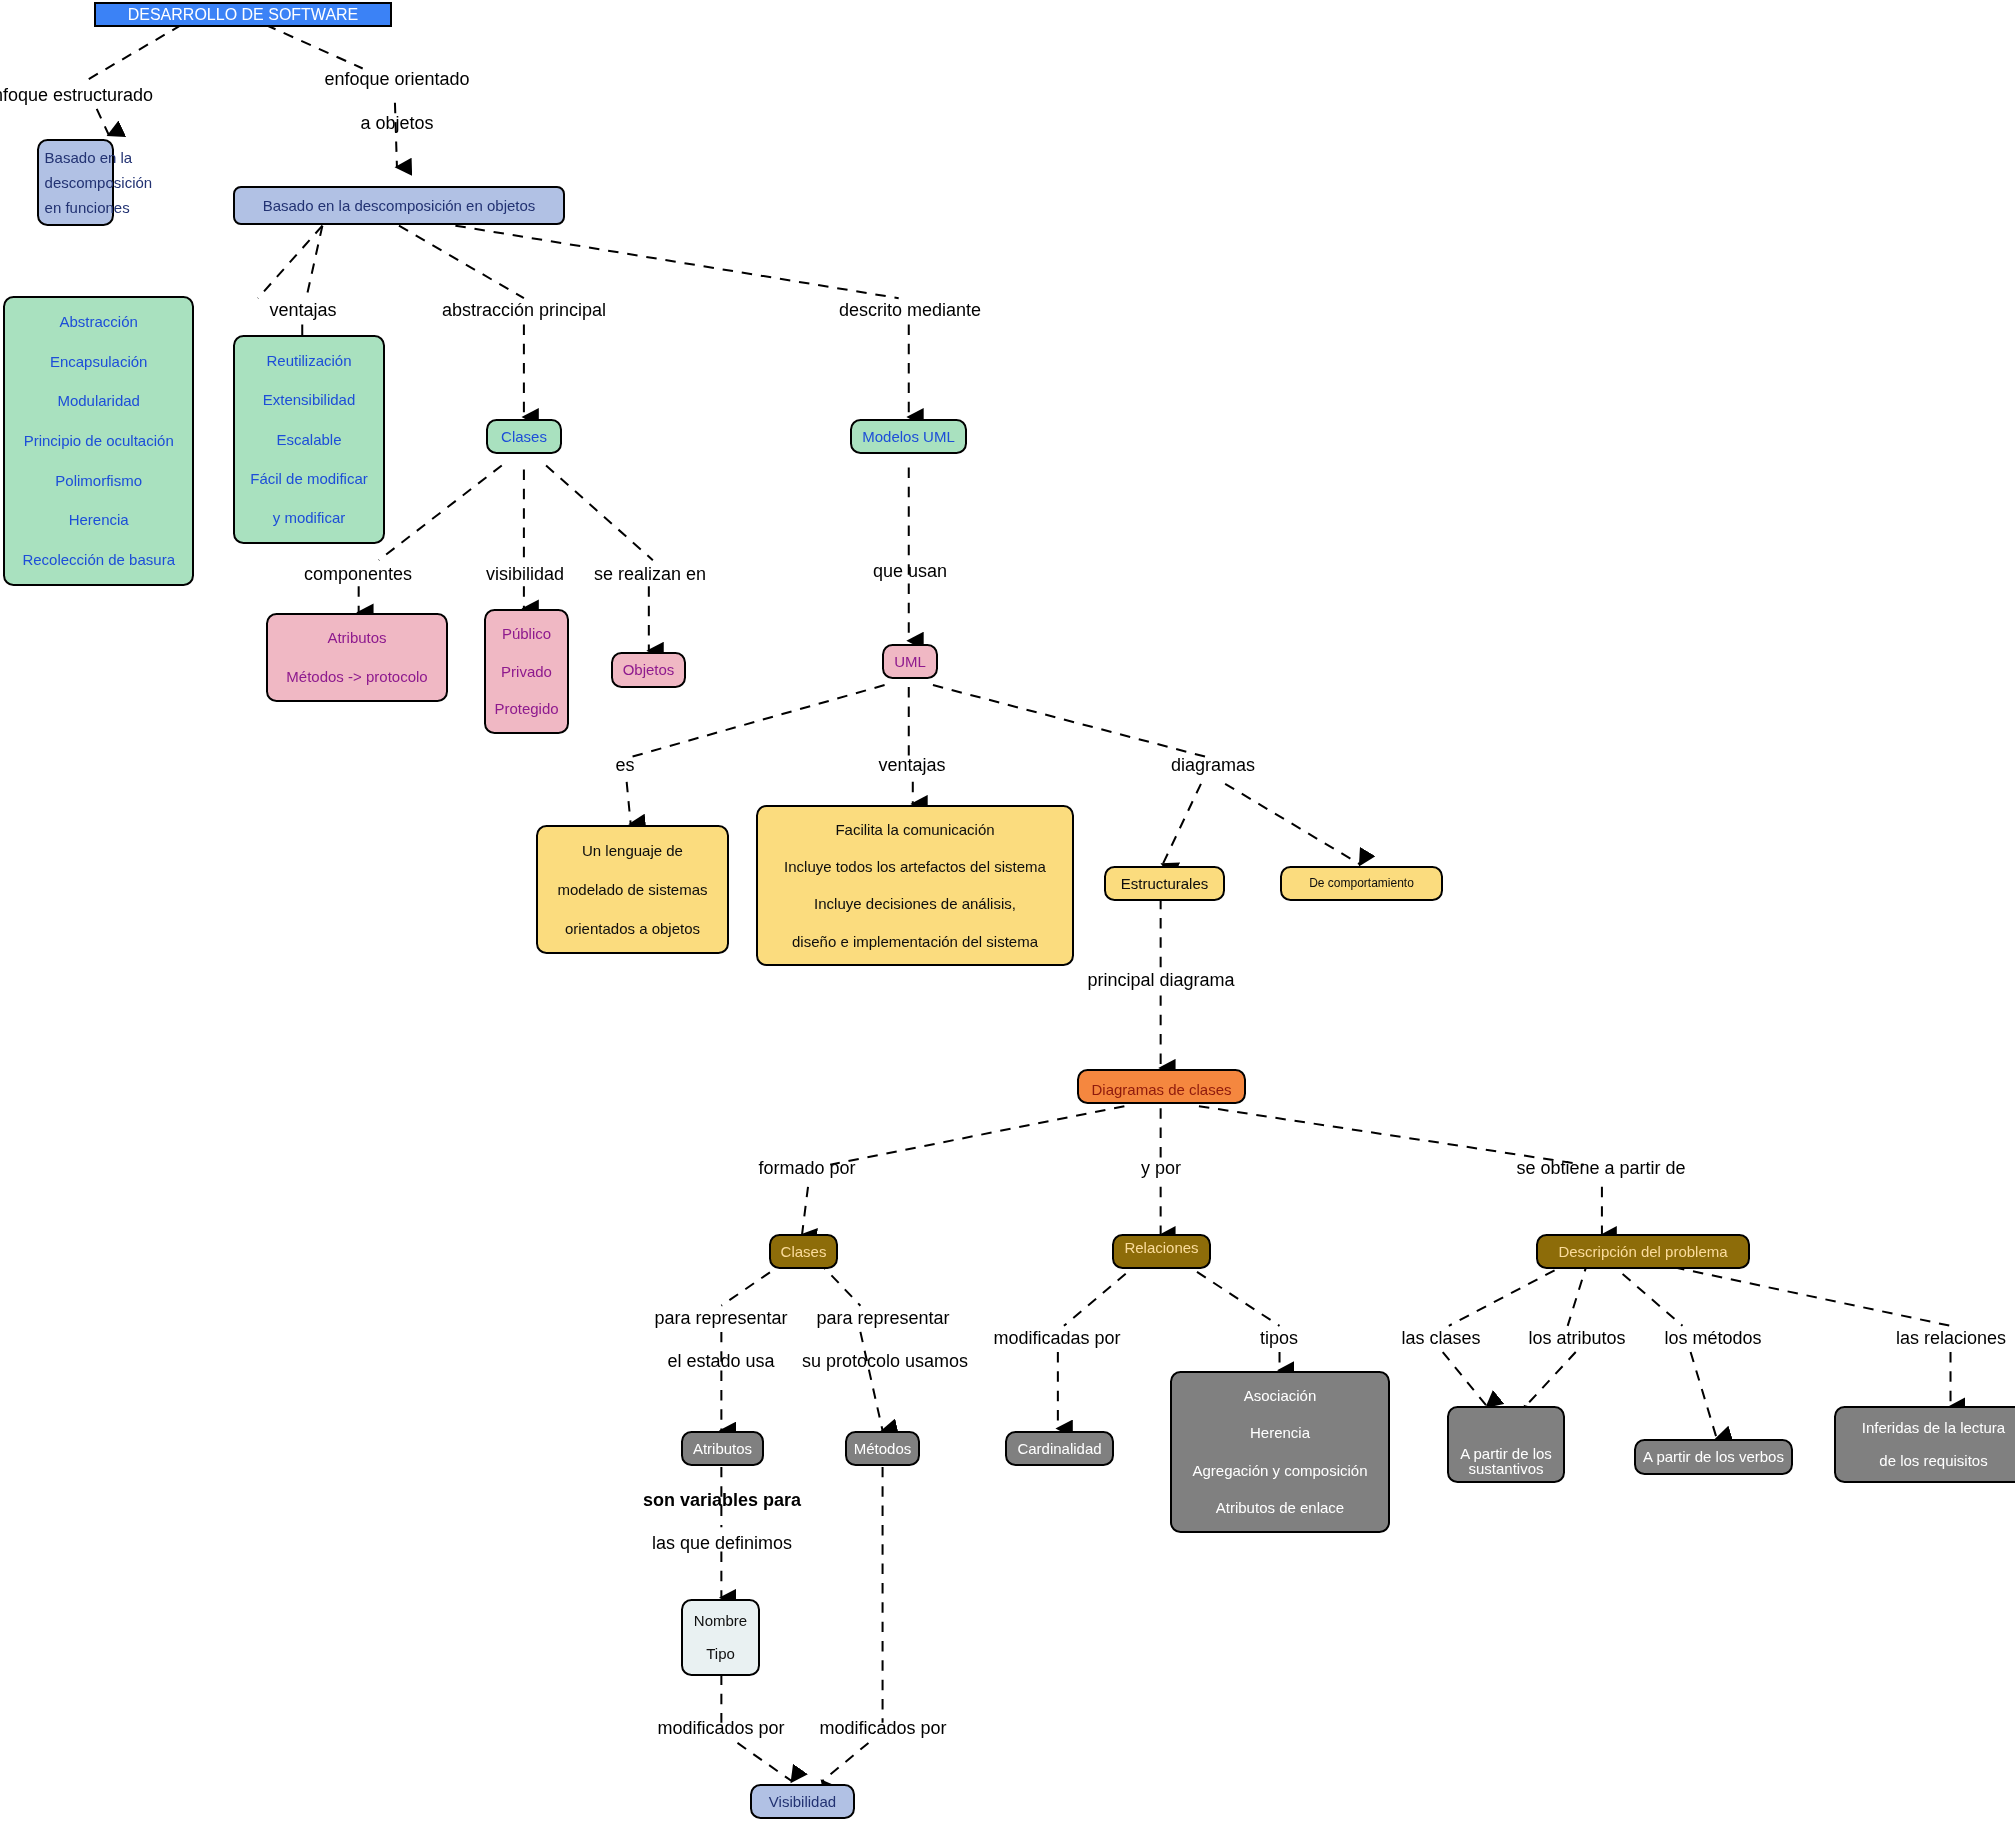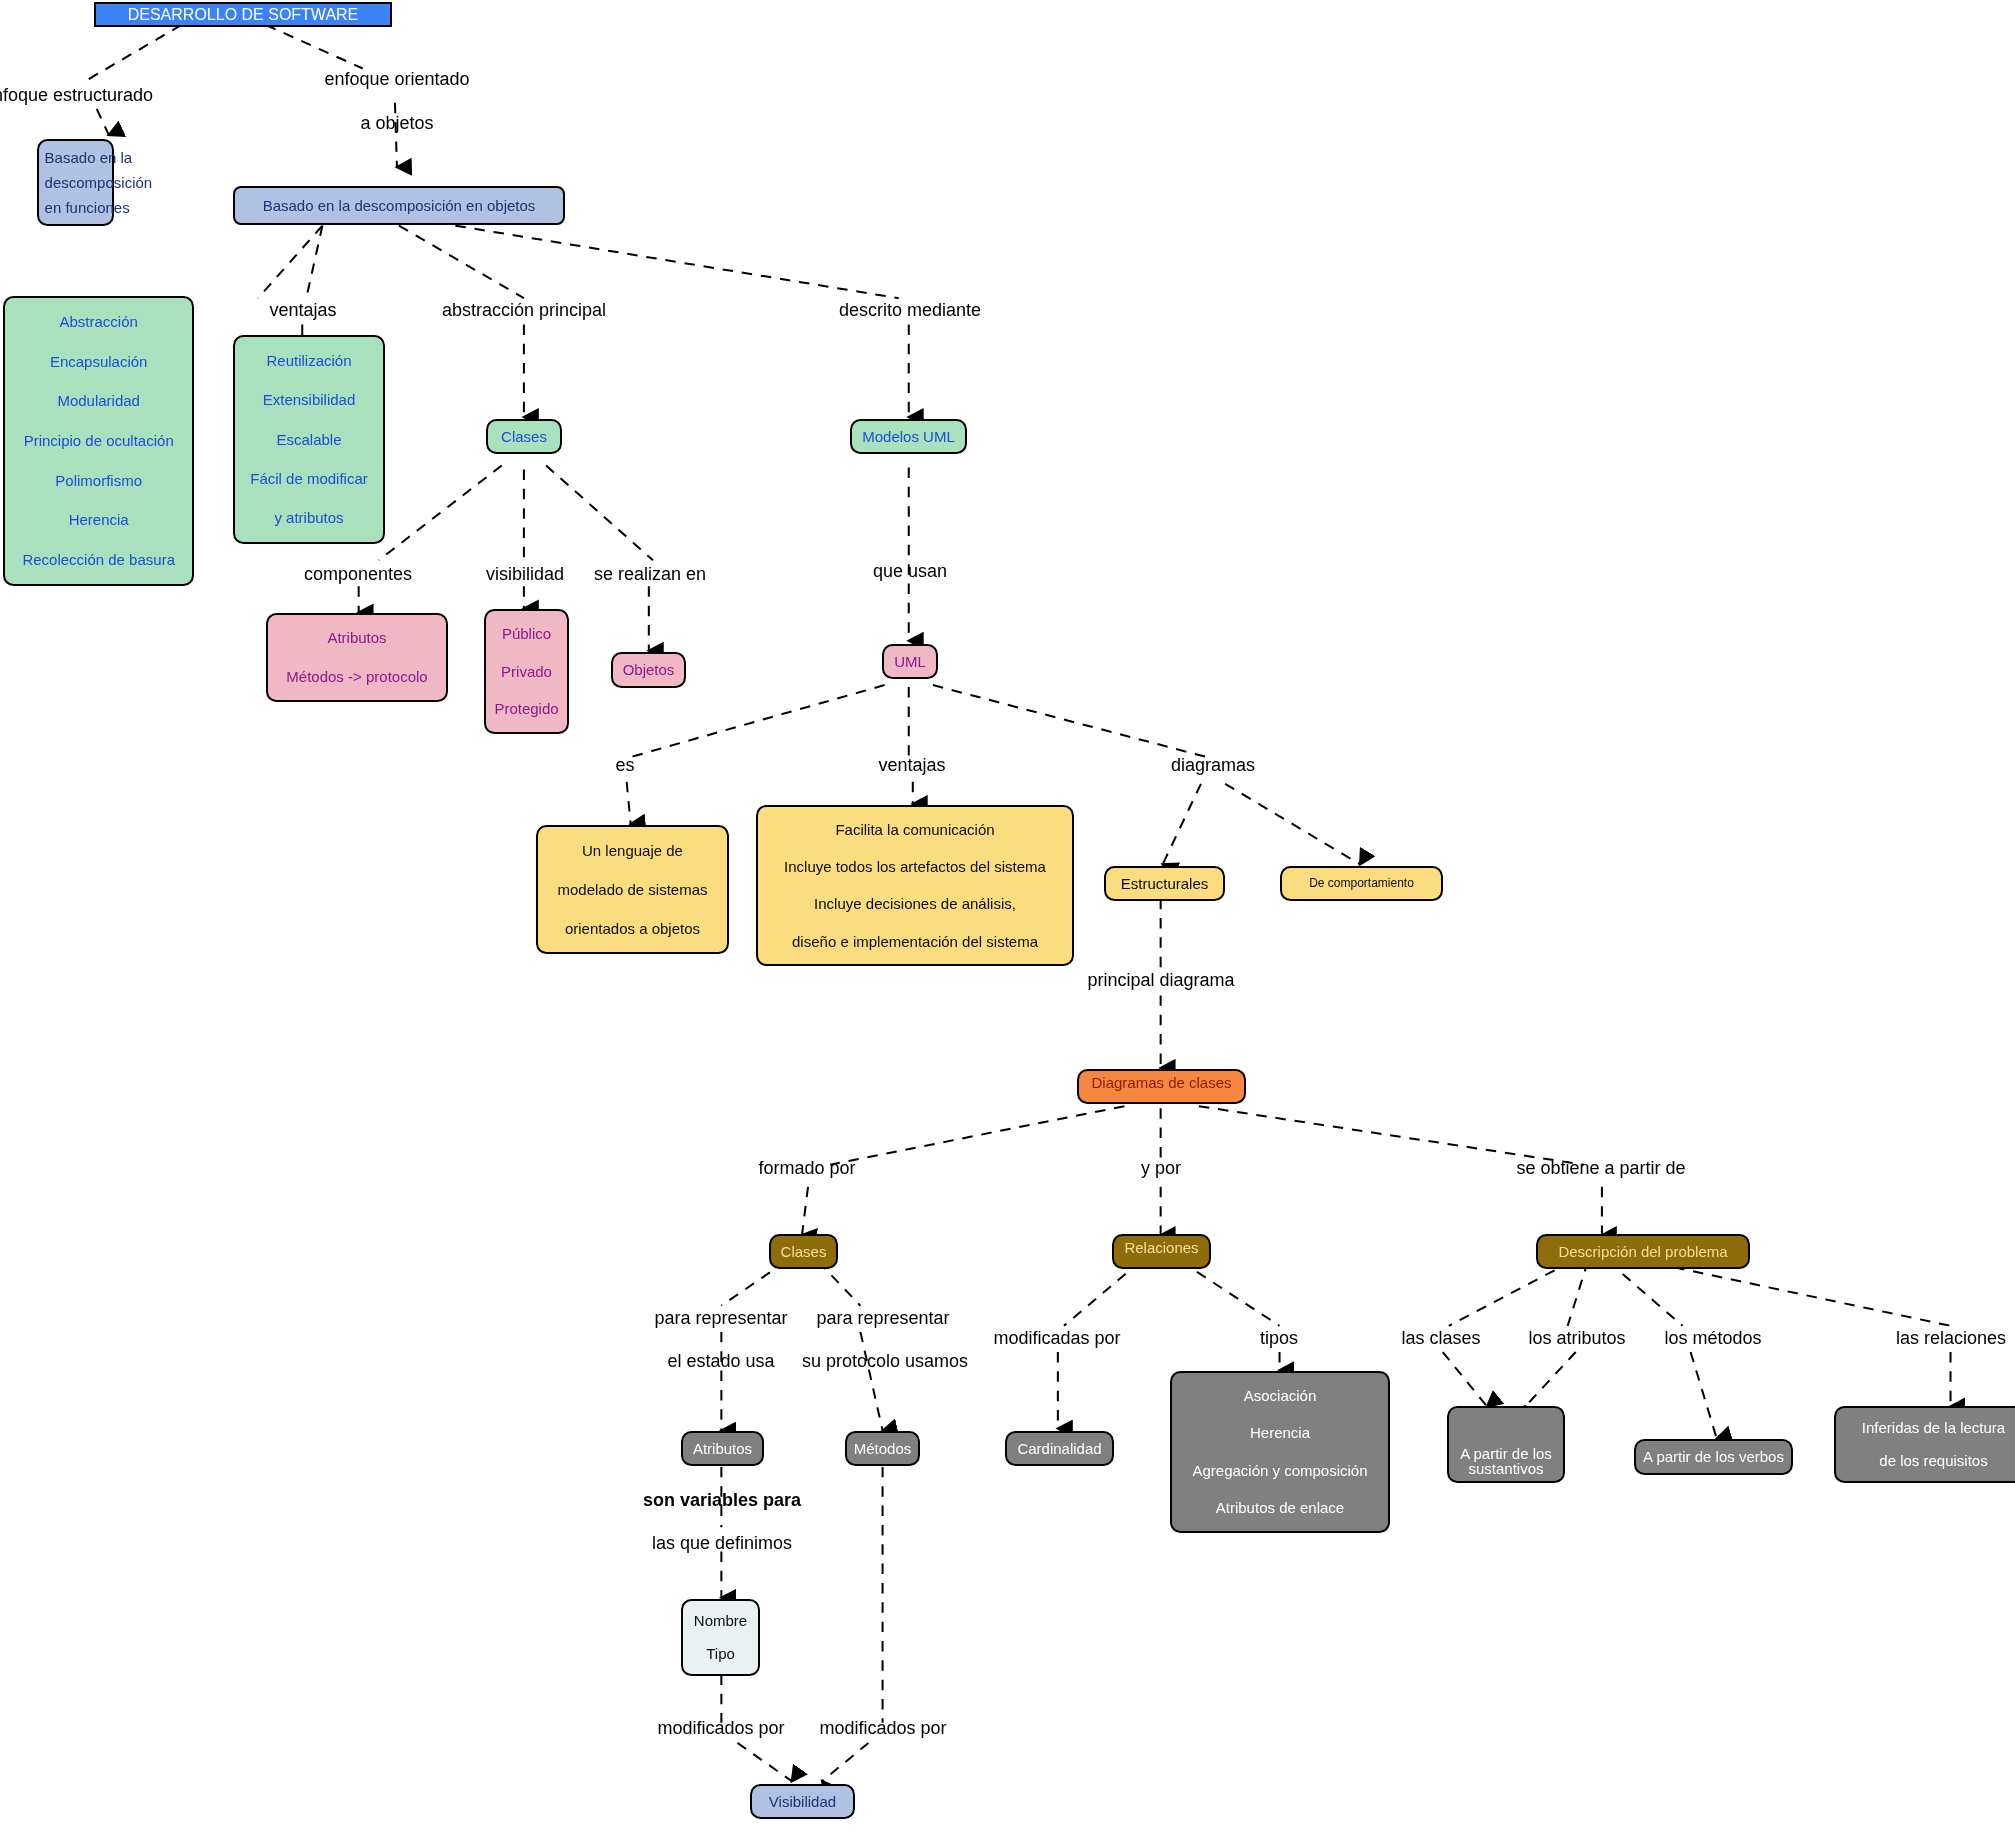--- a/index.html
+++ b/index.html
@@ -140,21 +140,21 @@
     <span class="ln">Polimorfismo</span>
     <span class="ln">Herencia</span>
     <span class="ln">Recolección de basura</span>
   </div>
 
   <div class="node green" style="left:233px;top:335px;width:152px;height:209px;font-size:15px;">
     <span class="ln">Reutilización</span>
     <span class="ln">Extensibilidad</span>
     <span class="ln">Escalable</span>
     <span class="ln">Fácil de modificar</span>
-    <span class="ln">y atributos</span>
+    <span class="ln">y modificar</span>
   </div>
 
   <div class="node green" style="left:486px;top:419px;width:76px;height:35px;font-size:15px;justify-content:center;">
     <span class="ln">Clases</span>
   </div>
 
   <div class="node green" style="left:850px;top:419px;width:117px;height:35px;font-size:15px;justify-content:center;">
     <span class="ln">Modelos UML</span>
   </div>
 
@@ -191,21 +191,21 @@
   </div>
 
   <div class="node yellow" style="left:1104px;top:866px;width:121px;height:35px;font-size:15px;justify-content:center;">
     <span class="ln">Estructurales</span>
   </div>
 
   <div class="node yellow" style="left:1280px;top:866px;width:163px;height:35px;font-size:12px;justify-content:center;">
     <span class="ln">De comportamiento</span>
   </div>
 
-  <div class="node orange" style="left:1077px;top:1069px;width:169px;height:35px;font-size:15px;justify-content:flex-start;">
+  <div class="node orange" style="left:1077px;top:1069px;width:169px;height:35px;font-size:15px;justify-content:flex-end;">
     <span class="ln">Diagramas de clases</span>
   </div>
 
   <div class="node brown" style="left:769px;top:1234px;width:69px;height:35px;font-size:15px;justify-content:center;">
     <span class="ln">Clases</span>
   </div>
 
   <div class="node brown" style="left:1112px;top:1234px;width:99px;height:35px;font-size:15px;justify-content:flex-start;">
     <span class="ln">Relaciones</span>
   </div>

